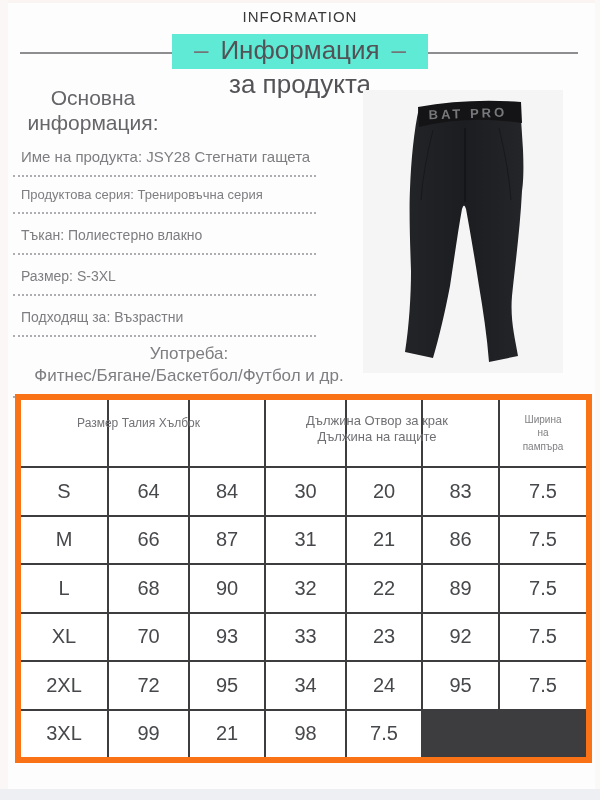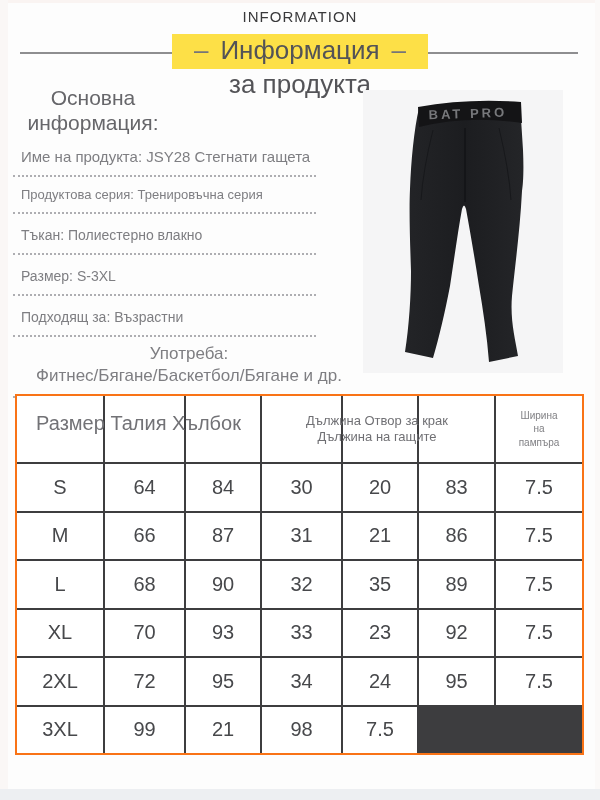--- a/index.html
+++ b/index.html
@@ -19,21 +19,21 @@
     position:absolute;top:8px;left:0;width:600px;text-align:center;
     font-size:15px;letter-spacing:1px;color:#39393b;font-weight:normal;
   }
   .title-rule{
     position:absolute;top:52px;left:20px;width:558px;height:2px;background:#8e8e90;
   }
   .title-wrap{
     position:absolute;top:34px;left:0;width:600px;text-align:center;line-height:1.1;
   }
   .title-line1{
-    display:inline-block;background:#fde047;padding:2px 10px 4px 10px;
+    display:inline-block;background:#5eead4;padding:2px 10px 4px 10px;
     font-size:26px;color:#535357;
   }
   .title-line1 .dash{color:#757578;padding:0 12px;}
   .title-line2{
     display:block;font-size:26px;color:#535357;margin-top:1px;
   }
 
   
   .info-panel{position:absolute;left:13px;top:86px;width:352px;}
   .info-title{
@@ -52,38 +52,38 @@
 
   
   .product-photo{
     position:absolute;left:363px;top:90px;width:200px;height:283px;
     background:#f5f5f6;
   }
 
   
   .size-table{
     position:absolute;left:15px;top:394px;width:565px;height:357px;
-    background:#3d3d3f;border:2px solid #f97316;
+    background:#3d3d3f;border:6px solid #f97316;
     display:grid;gap:2px;
     grid-template-columns:86px 79px 74px 79px 74px 75px 86px;
     grid-template-rows:66px repeat(6,1fr);
   }
   .cell{
     background:#ffffff;display:flex;align-items:center;justify-content:center;
     font-size:20px;color:#47484b;
   }
   .cell.hdr7{
     font-size:10px;color:#808084;text-align:center;line-height:1.35;
     flex-direction:column;
   }
   .tbl-overlay{
     position:absolute;display:flex;align-items:center;justify-content:center;
     text-align:center;pointer-events:none;
   }
-  .ovl-left{left:2px;top:2px;width:243px;height:54px;font-size:20px;color:#727276;}
+  .ovl-left{left:2px;top:2px;width:243px;height:54px;font-size:12px;color:#727276;}
   .ovl-mid{left:245px;top:2px;width:234px;height:66px;font-size:13px;color:#707074;line-height:1.25;}
   .table-wrap{position:absolute;left:15px;top:394px;width:565px;height:357px;}
 </style>
 </head>
 <body>
 
 <div class="edge-top"></div>
 <div class="edge-left"></div>
 <div class="edge-right"></div>
 
@@ -103,21 +103,21 @@
       <div class="dashed"></div>
       <div class="info-row md">Тъкан: Полиестерно влакно</div>
       <div class="dashed"></div>
       <div class="info-row md">Размер: S-3XL</div>
       <div class="dashed"></div>
       <div class="info-row md">Подходящ за: Възрастни</div>
       <div class="dashed"></div>
     </div>
   <div class="usage-block">
     <div>Употреба:</div>
-    <div>Фитнес/Бягане/Баскетбол/Бягане и др.</div>
+    <div>Фитнес/Бягане/Баскетбол/Футбол и др.</div>
   </div>
   <div class="dashed"></div>
 </div>
 
 <div class="product-photo">
   <svg width="200" height="283" viewBox="0 0 200 283">
     <defs>
       <linearGradient id="fab" x1="0" y1="0" x2="1" y2="0">
         <stop offset="0" stop-color="#232427"></stop>
         <stop offset="0.5" stop-color="#1c1d20"></stop>
@@ -169,21 +169,21 @@
       <div class="cell">66</div>
       <div class="cell">87</div>
       <div class="cell">31</div>
       <div class="cell">21</div>
       <div class="cell">86</div>
       <div class="cell">7.5</div>
       <div class="cell">L</div>
       <div class="cell">68</div>
       <div class="cell">90</div>
       <div class="cell">32</div>
-      <div class="cell">35</div>
+      <div class="cell">22</div>
       <div class="cell">89</div>
       <div class="cell">7.5</div>
       <div class="cell">XL</div>
       <div class="cell">70</div>
       <div class="cell">93</div>
       <div class="cell">33</div>
       <div class="cell">23</div>
       <div class="cell">92</div>
       <div class="cell">7.5</div>
       <div class="cell">2XL</div>

